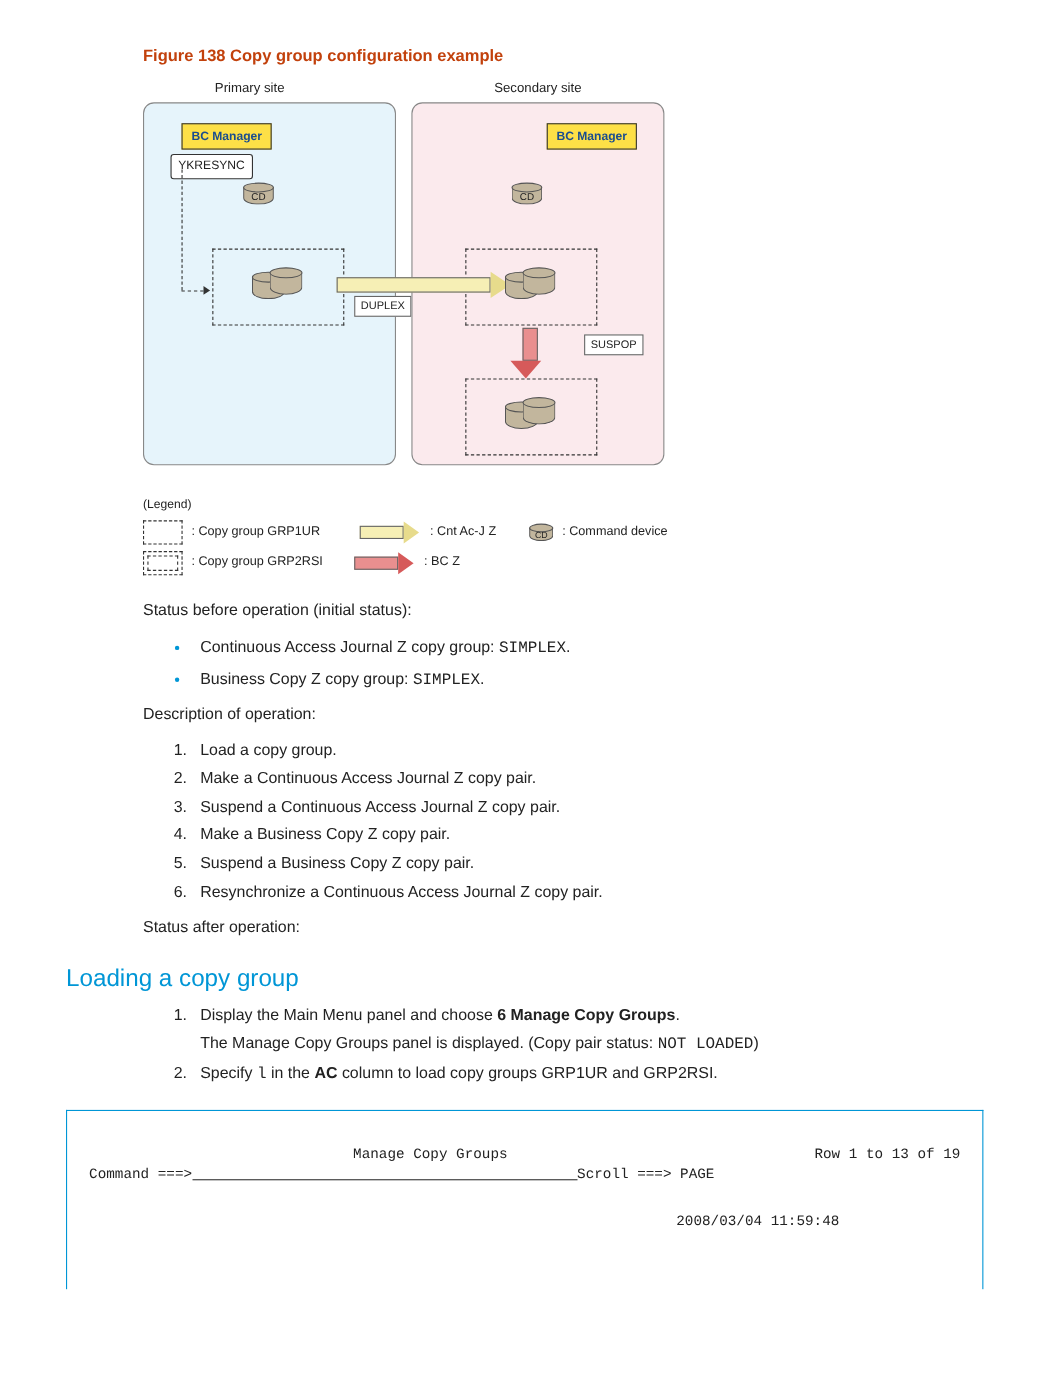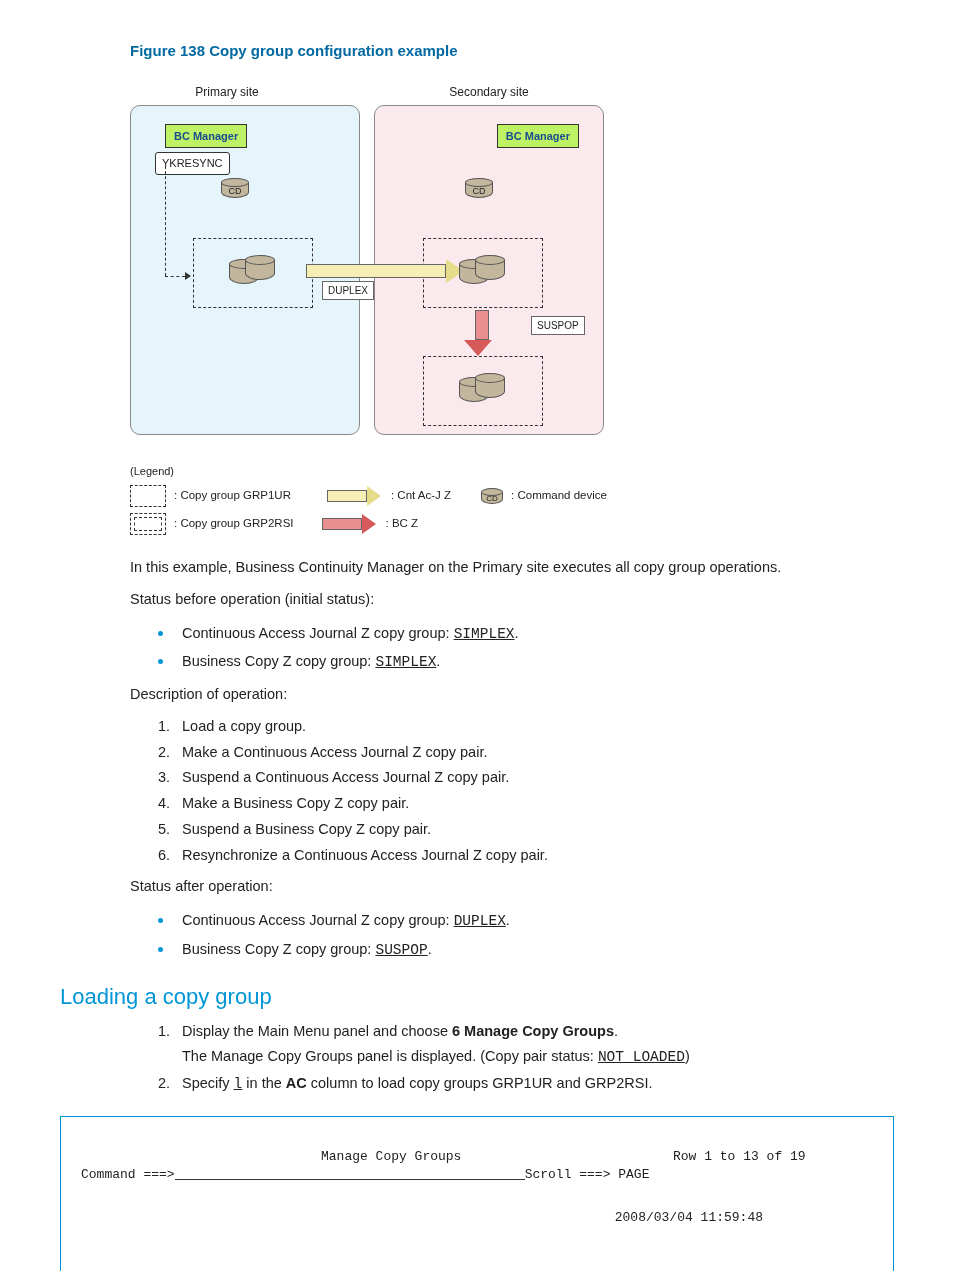--- a/index.html
+++ b/index.html
@@ -7,25 +7,25 @@
     margin: 0;
     padding: 40px 60px 30px 60px;
     font-family: Arial, Helvetica, sans-serif;
     font-size: 14.5px;
     line-height: 1.5;
     color: #222;
     width: 954px;
     background: #fff;
   }
   .figure-title {
-    color: #0369a1;
+    color: #c2410c;
     font-weight: bold;
     font-size: 15px;
     margin-left: 70px;
-    margin-bottom: 20px;
+    margin-bottom: 8px;
   }
   .diagram {
     margin-left: 70px;
     width: 560px;
   }
   .sites-row {
     display: flex;
     gap: 50px;
   }
   .site-label {
@@ -38,21 +38,21 @@
     border-radius: 10px;
     padding: 18px 24px 30px 24px;
     width: 230px;
     position: relative;
     height: 330px;
   }
   .primary { background: #e6f4fb; }
   .secondary { background: #fbeaed; }
   .bc-badge {
     display: inline-block;
-    background: #bef264;
+    background: #fde047;
     border: 1px solid #333;
     font-size: 11px;
     font-weight: bold;
     padding: 3px 8px;
     color: #1a4d8f;
     margin-bottom: 4px;
   }
   .primary .bc-badge { margin-left: 10px; }
   .secondary .bc-badge { float: right; }
   .ykresync {
@@ -209,21 +209,21 @@
     text-align: center; font-size: 8px; z-index: 3;
   }
   .body-text { margin-left: 70px; margin-top: 22px; }
   .para { margin: 4px 0 10px 0; text-align: justify; }
   ul.bullets, ol.steps {
     margin: 4px 0 10px 0;
     padding-left: 44px;
   }
   ul.bullets li::marker { color: #0096D6; font-size: 16px; }
   ul.bullets li, ol.steps li { padding-left: 8px; margin-bottom: 4px; }
-  .mono { font-family: "Courier New", monospace; text-decoration: underline; }
+  .mono { font-family: "Courier New", monospace; }
   h2.section {
     color: #0096D6;
     font-weight: normal;
     font-size: 22px;
     margin: 18px 0 8px 0;
   }
   .sublist { margin-top: 4px; }
   .terminal-wrap {
     border: 1px solid #0096D6;
     border-bottom: none;
@@ -233,21 +233,21 @@
     font-size: 13px;
     white-space: pre;
     line-height: 1.35;
     overflow: hidden;
   }
   .terminal-wrap .title-row {
     display: flex;
   }
   .terminal-wrap .col1 { flex: 0 0 240px; }
   .terminal-wrap .colc { flex: 1; text-align: left; }
-  .terminal-wrap .colr { flex: 0 0 200px; text-align: left; }
+  .terminal-wrap .colr { flex: 0 0 200px; text-align: right; }
   .cmd-input {
     display: inline-block;
     border-bottom: 1px solid #333;
     width: 350px;
     height: 14px;
     vertical-align: bottom;
   }
   .underline { }
   .dotted-line-v {
     position: absolute;
@@ -398,40 +398,35 @@
       <div class="legend-arrow la-red">
           <div class="sh"></div>
           <div class="hd"></div>
         </div>
       <span>: BC Z</span>
     </div>
   </div>
 </div>
 
 <div class="body-text">
-  <p class="para">In this example, Business Continuity Manager on the Primary site executes all copy group operations.</p>
   <p class="para">Status before operation (initial status):</p>
   <ul class="bullets">
     <li><span>Continuous Access Journal Z copy group: </span><span class="mono">SIMPLEX</span><span>.</span></li>
     <li><span>Business Copy Z copy group: </span><span class="mono">SIMPLEX</span><span>.</span></li>
   </ul>
   <p class="para">Description of operation:</p>
   <ol class="steps">
     <li>Load a copy group.</li>
     <li>Make a Continuous Access Journal Z copy pair.</li>
     <li>Suspend a Continuous Access Journal Z copy pair.</li>
     <li>Make a Business Copy Z copy pair.</li>
     <li>Suspend a Business Copy Z copy pair.</li>
     <li>Resynchronize a Continuous Access Journal Z copy pair.</li>
   </ol>
   <p class="para">Status after operation:</p>
-  <ul class="bullets">
-    <li><span>Continuous Access Journal Z copy group: </span><span class="mono">DUPLEX</span><span>.</span></li>
-    <li><span>Business Copy Z copy group: </span><span class="mono">SUSPOP</span><span>.</span></li>
-  </ul>
 </div>
 
 <h2 class="section">Loading a copy group</h2>
 <div class="body-text" style="margin-top:0">
   <ol class="steps">
     <li>
       <span>Display the Main Menu panel and choose </span><b>6 Manage Copy Groups</b><span>.</span>
       <div class="sublist">
         <span>The Manage Copy Groups panel is displayed. (Copy pair status: </span><span class="mono">NOT LOADED</span><span>)</span>
       </div>

